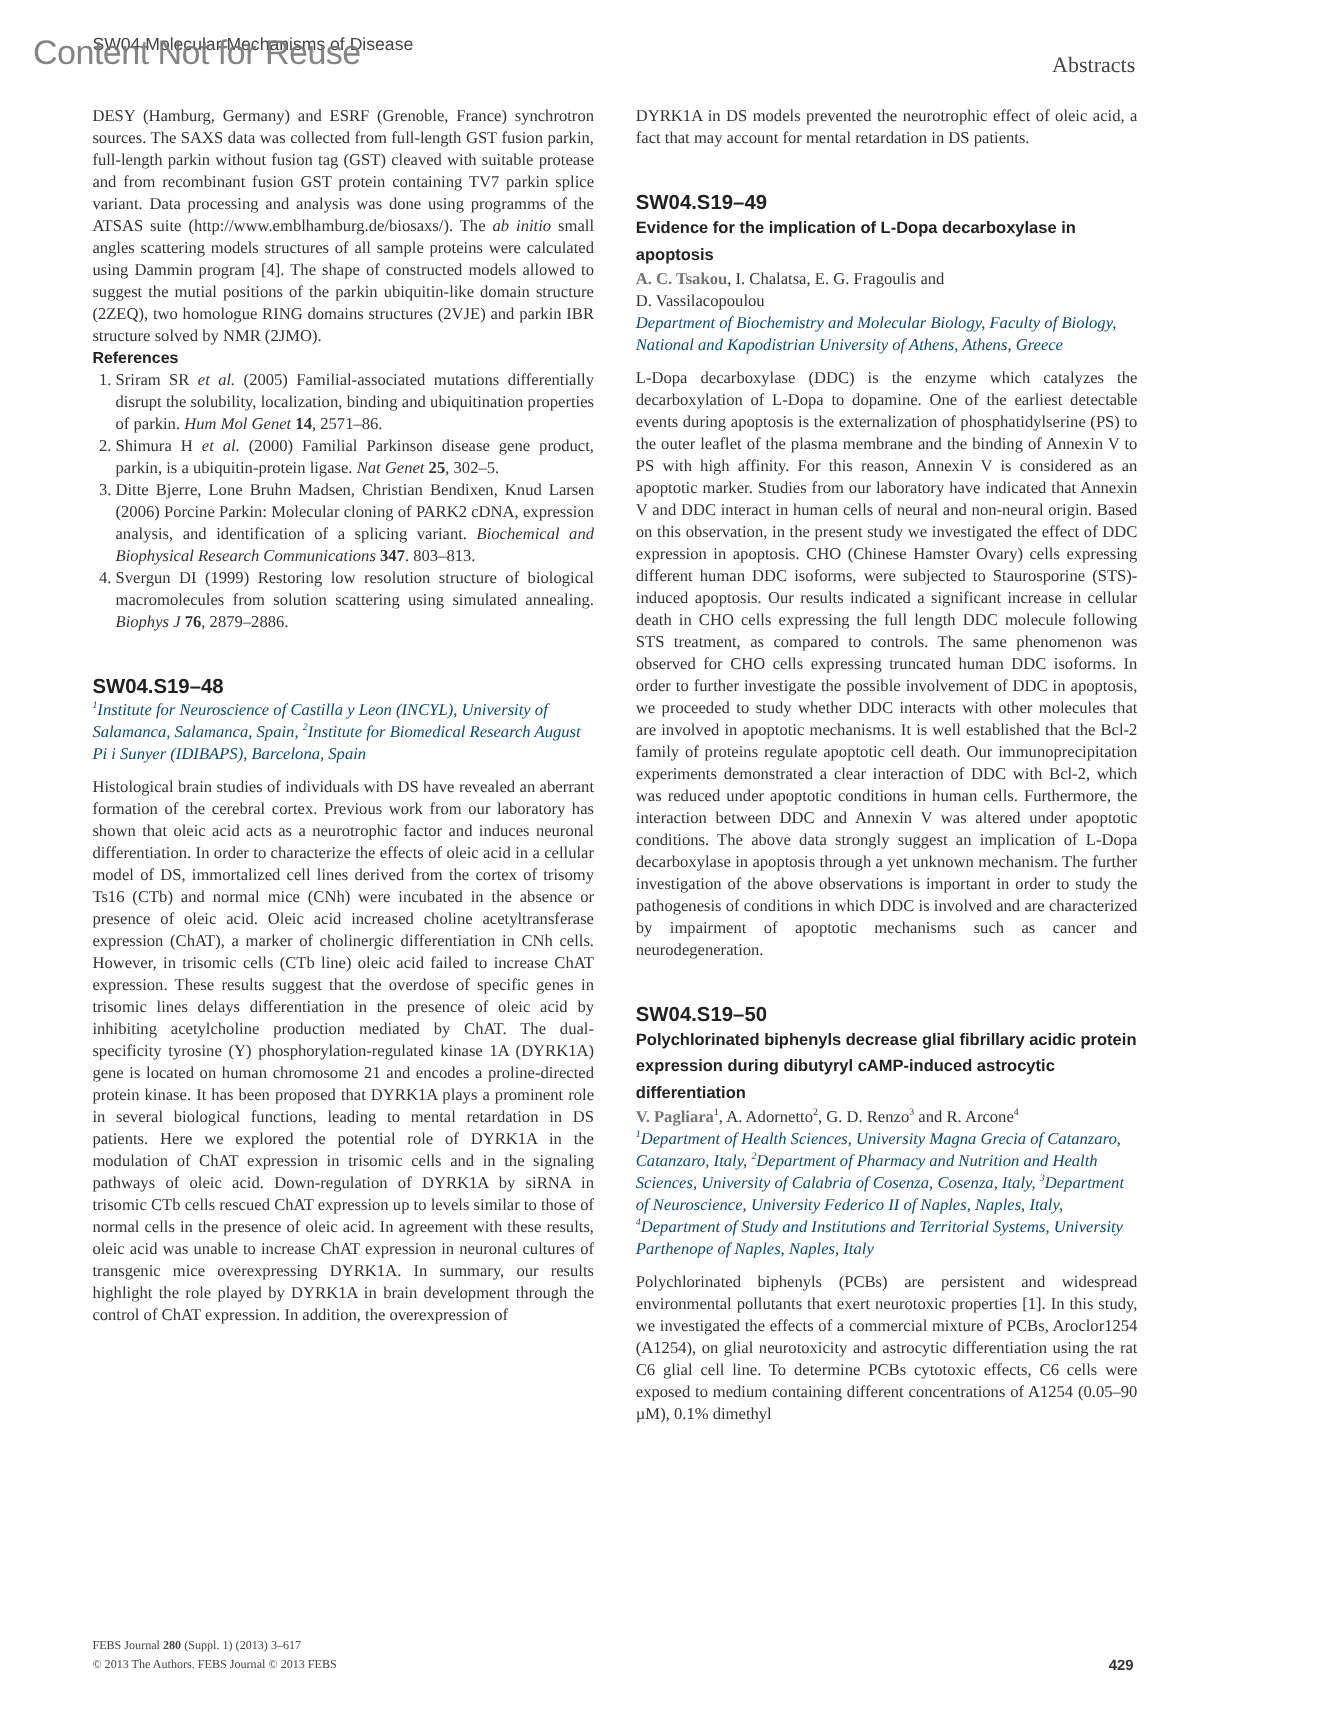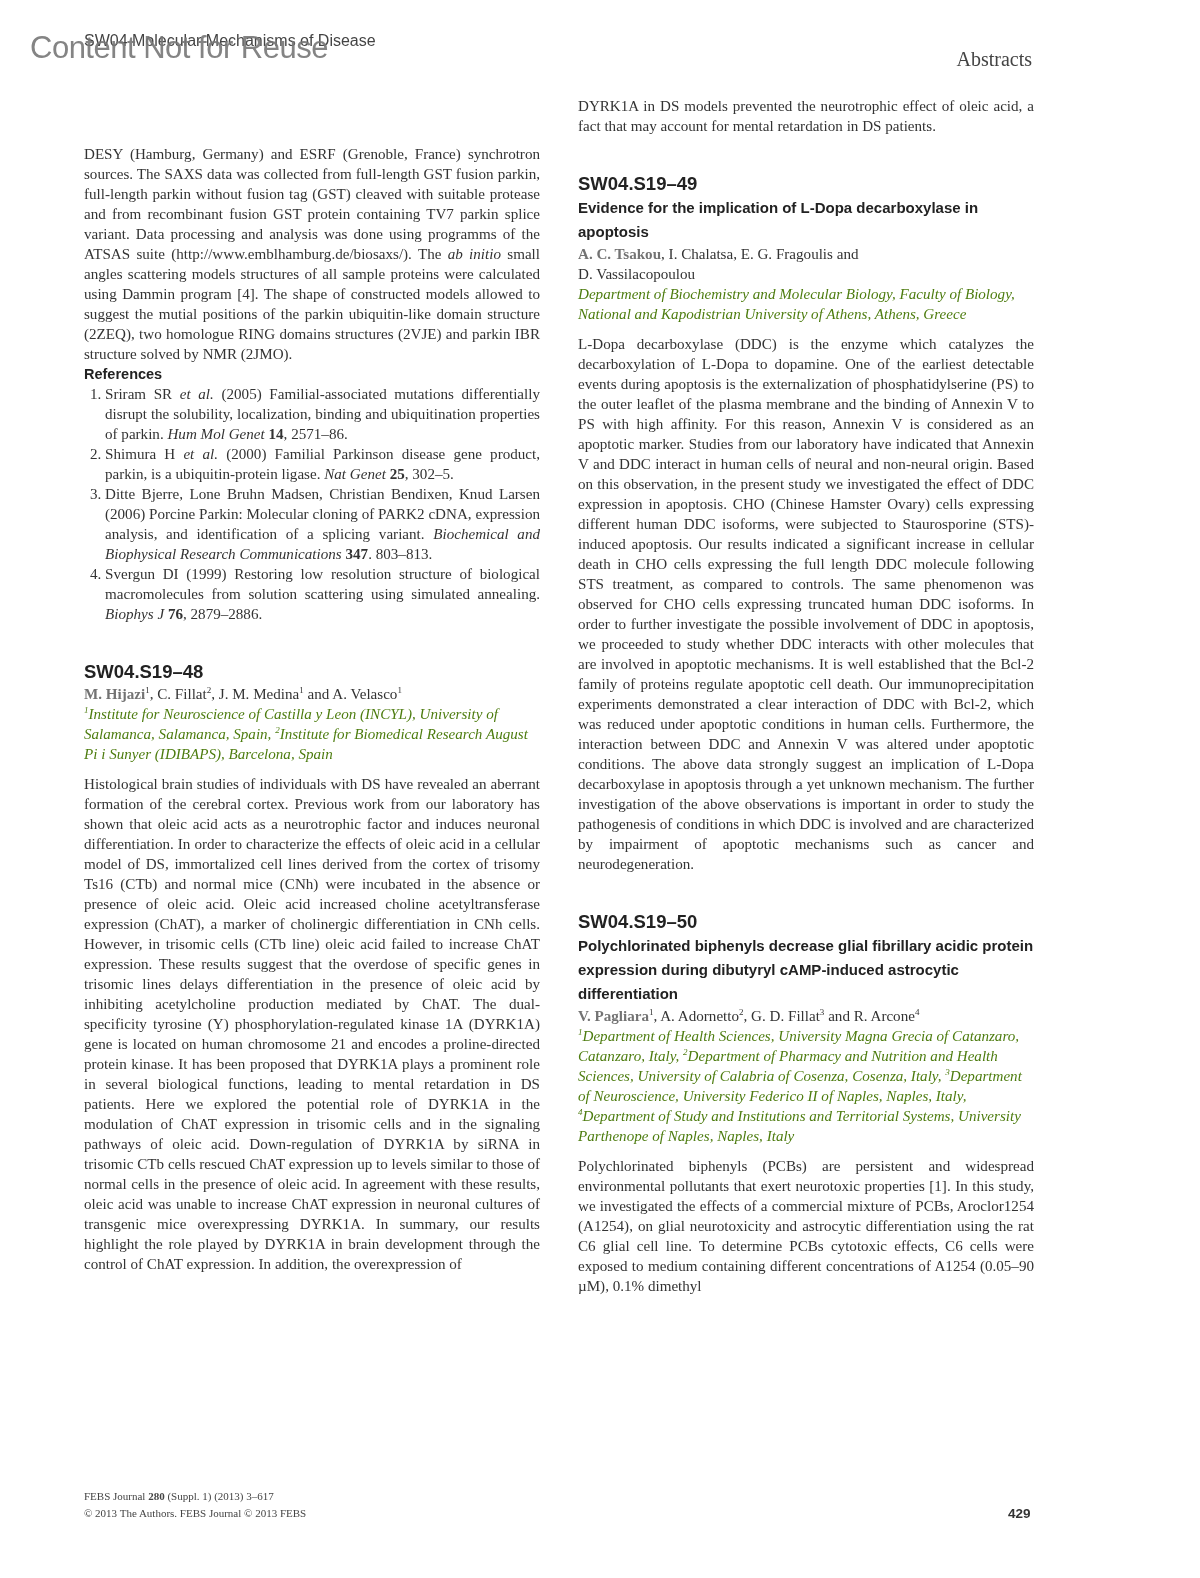--- a/index.html
+++ b/index.html
@@ -1,31 +1,31 @@
 <!DOCTYPE html>
 <html><head>
 <meta charset="utf-8">
 <style>
   html, body { margin: 0; padding: 0; background: #ffffff; }
   body { width: 1200px; height: 1578px; position: relative; overflow: hidden; color: #2a2a2a; }
   .watermark { position: absolute; left: 30px; top: 30px; font-family: "Liberation Sans", sans-serif; font-size: 31px; color: #777; letter-spacing: -0.5px; z-index: 2; opacity: 0.9; }
   .running-head { position: absolute; left: 84px; top: 32px; font-family: "Liberation Sans", sans-serif; font-size: 16px; color: #444; }
   .running-right { position: absolute; right: 168px; top: 48px; font-family: Liberation Serif, serif; font-size: 20px; color: #444; }
   .col { position: absolute; top: 96px; width: 456px; font-family: "Liberation Serif", serif; font-size: 15.1px; line-height: 20px; color: #333; }
-  .col.left { left: 84px; margin-top: 48px; }
+  .col.left { left: 84px; }
   .col.right { left: 578px; }
   p { margin: 0; text-align: justify; hyphens: auto; }
   .refs-title { font-family: "Liberation Sans", sans-serif; font-weight: bold; font-size: 14.5px; color: #222; margin-top: 0; }
   ol.refs { margin: 0; padding: 0 0 0 21px; }
   ol.refs li { text-align: justify; }
   .abs-id { font-family: "Liberation Sans", sans-serif; font-weight: bold; font-size: 18.5px; line-height: 24px; color: #222; }
   .abs-title { font-family: "Liberation Sans", sans-serif; font-weight: bold; font-size: 15px; line-height: 24px; color: #222; }
   .authors { font-size: 15.1px; line-height: 20px; }
   .authors b { color: #737373; }
-  .affil { font-style: italic; font-size: 15.1px; line-height: 20px; color: #4d7c0f; margin-bottom: 10px; }
+  .affil { font-style: italic; font-size: 15.1px; line-height: 20px; color: #0c4a6e; margin-bottom: 10px; }
   sup { font-size: 9px; line-height: 0; }
   i { font-style: italic; }
   .gap-lg { height: 36px; }
   .footer { position: absolute; left: 84px; top: 1488px; font-family: Liberation Serif, serif; font-size: 11px; line-height: 17px; color: #444; }
   .page-num { position: absolute; left: 1008px; top: 1506px; font-family: "Liberation Sans", sans-serif; font-weight: bold; font-size: 13.5px; color: #333; text-align: right; }
 </style>
 </head>
 <body>
 
 <div class="watermark">Content Not for Reuse</div>
@@ -40,21 +40,20 @@
     <li><span>Sriram SR </span><i>et al.</i><span> (2005) Familial-associated mutations differentially disrupt the solubility, localization, binding and ubiquitination properties of parkin. </span><i>Hum Mol Genet</i> <b>14</b><span>, 2571–86.</span></li>
     <li><span>Shimura H </span><i>et al.</i><span> (2000) Familial Parkinson disease gene product, parkin, is a ubiquitin-protein ligase. </span><i>Nat Genet</i> <b>25</b><span>, 302–5.</span></li>
     <li><span>Ditte Bjerre, Lone Bruhn Madsen, Christian Bendixen, Knud Larsen</span><span> (2006) Porcine Parkin: Molecular cloning of PARK2 cDNA, expression analysis, and identification of a splicing variant. </span><i>Biochemical and Biophysical Research Communications</i> <b>347</b><span>. 803–813.</span></li>
     <li><span>Svergun DI</span><span> (1999) Restoring low resolution structure of biological macromolecules from solution scattering using simulated annealing. </span><i>Biophys J</i> <b>76</b><span>, 2879–2886.</span></li>
   </ol>
 
   <div class="gap-lg"></div>
 
   <div>
     <div class="abs-id">SW04.S19–48</div>
-    <div class="authors"><b>M. Hijazi</b><sup>1</sup><span>, </span><span>C. Fillat</span><sup>2</sup><span>, </span><span>J. M. Medina</span><sup>1</sup><span> and </span><span>A. Velasco</span><sup>1</sup></div>
     <div class="affil"><sup>1</sup><span>Institute for Neuroscience of Castilla y Leon (INCYL), University of Salamanca, Salamanca, Spain, </span><sup>2</sup><span>Institute for Biomedical Research August Pi i Sunyer (IDIBAPS), Barcelona, Spain</span></div>
     <p>Histological brain studies of individuals with DS have revealed an aberrant formation of the cerebral cortex. Previous work from our laboratory has shown that oleic acid acts as a neurotrophic factor and induces neuronal differentiation. In order to characterize the effects of oleic acid in a cellular model of DS, immortalized cell lines derived from the cortex of trisomy Ts16 (CTb) and normal mice (CNh) were incubated in the absence or presence of oleic acid. Oleic acid increased choline acetyltransferase expression (ChAT), a marker of cholinergic differentiation in CNh cells. However, in trisomic cells (CTb line) oleic acid failed to increase ChAT expression. These results suggest that the overdose of specific genes in trisomic lines delays differentiation in the presence of oleic acid by inhibiting acetylcholine production mediated by ChAT. The dual-specificity tyrosine (Y) phosphorylation-regulated kinase 1A (DYRK1A) gene is located on human chromosome 21 and encodes a proline-directed protein kinase. It has been proposed that DYRK1A plays a prominent role in several biological functions, leading to mental retardation in DS patients. Here we explored the potential role of DYRK1A in the modulation of ChAT expression in trisomic cells and in the signaling pathways of oleic acid. Down-regulation of DYRK1A by siRNA in trisomic CTb cells rescued ChAT expression up to levels similar to those of normal cells in the presence of oleic acid. In agreement with these results, oleic acid was unable to increase ChAT expression in neuronal cultures of transgenic mice overexpressing DYRK1A. In summary, our results highlight the role played by DYRK1A in brain development through the control of ChAT expression. In addition, the overexpression of</p>
   </div>
 </div>
 
 <div class="col right">
   <p>DYRK1A in DS models prevented the neurotrophic effect of oleic acid, a fact that may account for mental retardation in DS patients.</p>
 
   <div class="gap-lg"></div>
 
@@ -64,21 +63,21 @@
     <div class="authors"><b>A. C. Tsakou</b><span>, </span><span>I. Chalatsa</span><span>, </span><span>E. G. Fragoulis</span><span> and </span><br><span>D. Vassilacopoulou</span></div>
     <div class="affil">Department of Biochemistry and Molecular Biology, Faculty of Biology, National and Kapodistrian University of Athens, Athens, Greece</div>
     <p>L-Dopa decarboxylase (DDC) is the enzyme which catalyzes the decarboxylation of L-Dopa to dopamine. One of the earliest detectable events during apoptosis is the externalization of phosphatidylserine (PS) to the outer leaflet of the plasma membrane and the binding of Annexin V to PS with high affinity. For this reason, Annexin V is considered as an apoptotic marker. Studies from our laboratory have indicated that Annexin V and DDC interact in human cells of neural and non-neural origin. Based on this observation, in the present study we investigated the effect of DDC expression in apoptosis. CHO (Chinese Hamster Ovary) cells expressing different human DDC isoforms, were subjected to Staurosporine (STS)-induced apoptosis. Our results indicated a significant increase in cellular death in CHO cells expressing the full length DDC molecule following STS treatment, as compared to controls. The same phenomenon was observed for CHO cells expressing truncated human DDC isoforms. In order to further investigate the possible involvement of DDC in apoptosis, we proceeded to study whether DDC interacts with other molecules that are involved in apoptotic mechanisms. It is well established that the Bcl-2 family of proteins regulate apoptotic cell death. Our immunoprecipitation experiments demonstrated a clear interaction of DDC with Bcl-2, which was reduced under apoptotic conditions in human cells. Furthermore, the interaction between DDC and Annexin V was altered under apoptotic conditions. The above data strongly suggest an implication of L-Dopa decarboxylase in apoptosis through a yet unknown mechanism. The further investigation of the above observations is important in order to study the pathogenesis of conditions in which DDC is involved and are characterized by impairment of apoptotic mechanisms such as cancer and neurodegeneration.</p>
   </div>
 
   <div class="gap-lg"></div>
 
   <div>
     <div class="abs-id">SW04.S19–50</div>
     <div class="abs-title">Polychlorinated biphenyls decrease glial fibrillary acidic protein expression during dibutyryl cAMP-induced astrocytic differentiation</div>
-    <div class="authors"><b>V. Pagliara</b><sup>1</sup><span>, </span><span>A. Adornetto</span><sup>2</sup><span>, </span><span>G. D. Fillat</span><sup>3</sup><span> and </span><span>R. Arcone</span><sup>4</sup></div>
+    <div class="authors"><b>V. Pagliara</b><sup>1</sup><span>, </span><span>A. Adornetto</span><sup>2</sup><span>, </span><span>G. D. Renzo</span><sup>3</sup><span> and </span><span>R. Arcone</span><sup>4</sup></div>
     <div class="affil"><sup>1</sup><span>Department of Health Sciences, University Magna Grecia of Catanzaro, Catanzaro, Italy, </span><sup>2</sup><span>Department of Pharmacy and Nutrition and Health Sciences, University of Calabria of Cosenza, Cosenza, Italy, </span><sup>3</sup><span>Department of Neuroscience, University Federico II of Naples, Naples, Italy, </span><sup>4</sup><span>Department of Study and Institutions and Territorial Systems, University Parthenope of Naples, Naples, Italy</span></div>
     <p>Polychlorinated biphenyls (PCBs) are persistent and widespread environmental pollutants that exert neurotoxic properties [1]. In this study, we investigated the effects of a commercial mixture of PCBs, Aroclor1254 (A1254), on glial neurotoxicity and astrocytic differentiation using the rat C6 glial cell line. To determine PCBs cytotoxic effects, C6 cells were exposed to medium containing different concentrations of A1254 (0.05–90 µM), 0.1% dimethyl</p>
   </div>
 </div>
 
 <div class="footer">
   <div><span>FEBS Journal </span><b>280</b><span> (Suppl. 1) (2013) 3–617</span></div>
   <div>© 2013 The Authors. FEBS Journal © 2013 FEBS</div>
 </div>
 <div class="page-num">429</div>

